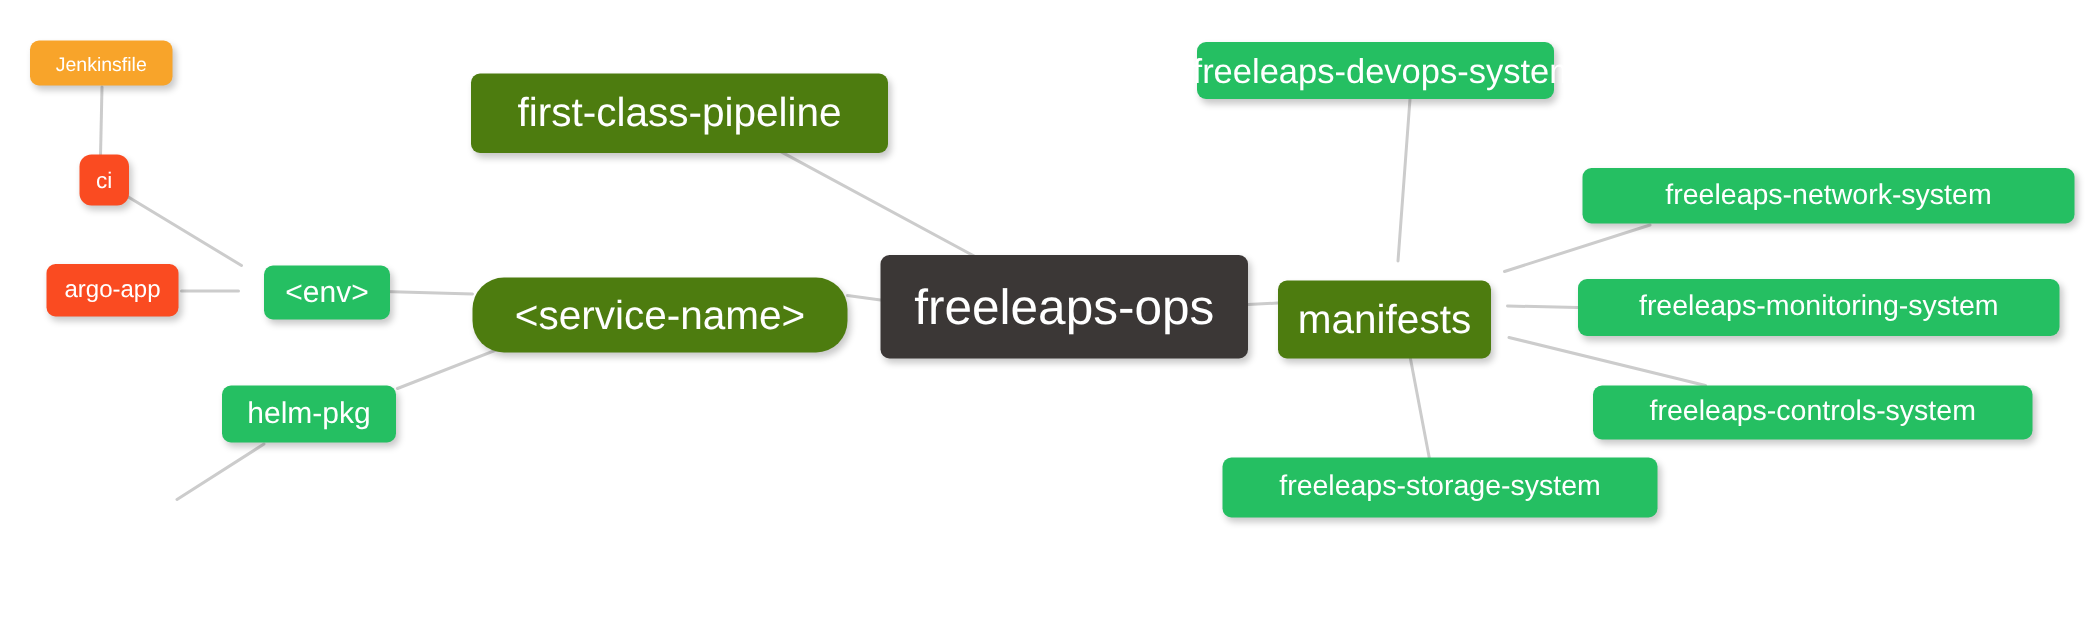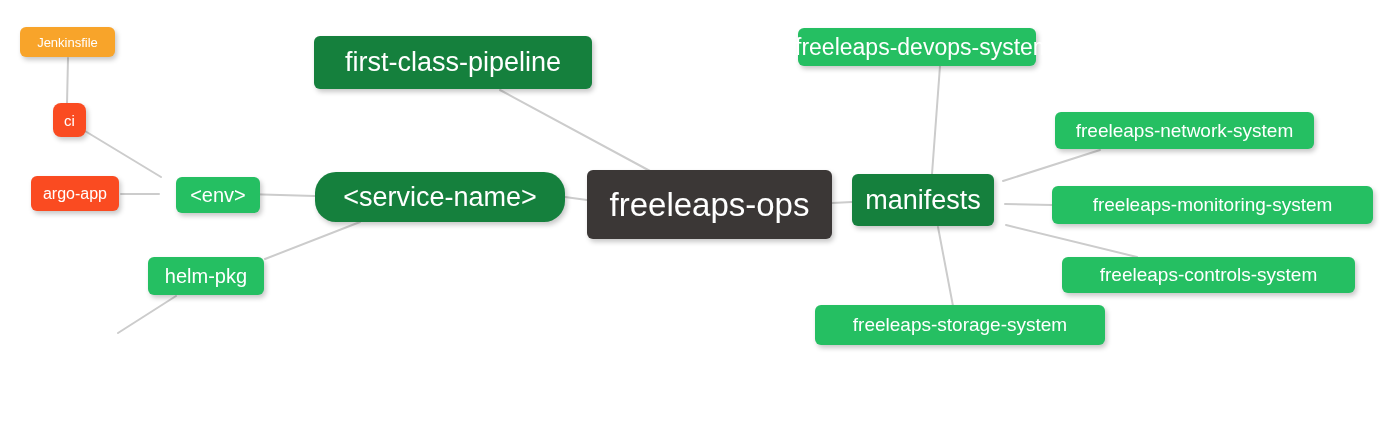--- a/index.html
+++ b/index.html
@@ -32,38 +32,38 @@
     align-items: center;
     justify-content: center;
     color: #ffffff;
     border-radius: 6px;
     box-shadow: 2px 3px 5px rgba(0,0,0,0.22);
     white-space: nowrap;
     cursor: pointer;
     box-sizing: border-box;
     user-select: none;
   }
-  .c-blue   { background: #15803d; }
+  .c-blue   { background: #4d7c0f; margin-top: 13px; }
   .c-green  { background: #25bf62; }
   .c-red    { background: #fa4b21; }
   .c-orange { background: #f8a42a; }
   .c-dark   { background: #3b3736; }
 
   .n-jenkinsfile { left: 20px;  top: 27px;  width: 95px;  height: 30px; font-size: 13px; }
   .n-ci          { left: 53px;  top: 103px; width: 33px;  height: 34px; font-size: 15px; border-radius: 8px; }
   .n-argo        { left: 31px;  top: 176px; width: 88px;  height: 35px; font-size: 16px; }
   .n-env         { left: 176px; top: 177px; width: 84px;  height: 36px; font-size: 20px; }
   .n-helm        { left: 148px; top: 257px; width: 116px; height: 38px; font-size: 20px; }
   .n-values      { left: 7px;   top: 333px; width: 170px; height: 33px; font-size: 16px; }
   .n-fcp         { left: 314px; top: 36px;  width: 278px; height: 53px; font-size: 27px; }
   .n-service     { left: 315px; top: 172px; width: 250px; height: 50px; font-size: 27px; border-radius: 21px; }
   .n-root        { left: 587px; top: 170px; width: 245px; height: 69px; font-size: 33px; }
   .n-manifests   { left: 852px; top: 174px; width: 142px; height: 52px; font-size: 27px; }
   .n-devops      { left: 798px; top: 28px;  width: 238px; height: 38px; font-size: 23px; padding-left: 13px; }
-  .n-network     { left: 1055px; top: 112px; width: 259px; height: 37px; font-size: 19px; }
+  .n-network     { left: 1055px; top: 112px; width: 328px; height: 37px; font-size: 19px; }
   .n-monitoring  { left: 1052px; top: 186px; width: 321px; height: 38px; font-size: 19px; }
   .n-controls    { left: 1062px; top: 257px; width: 293px; height: 36px; font-size: 19px; }
   .n-storage     { left: 815px; top: 305px; width: 290px; height: 40px; font-size: 19px; }
 </style>
 </head>
 <body>
 
 <div class="canvas">
 
   <svg class="edges" width="1390" height="421">

